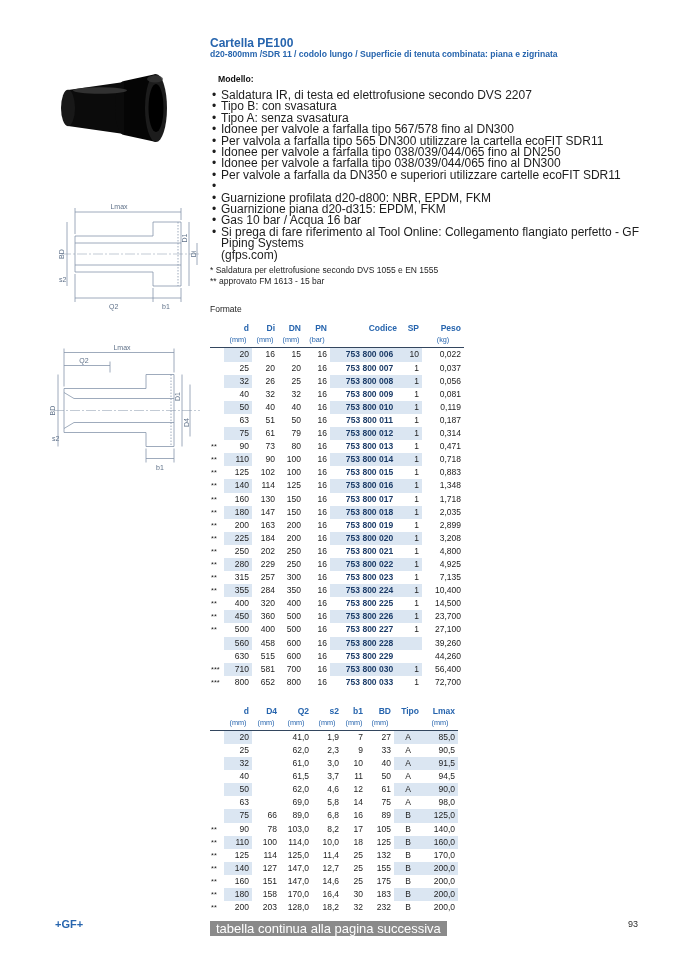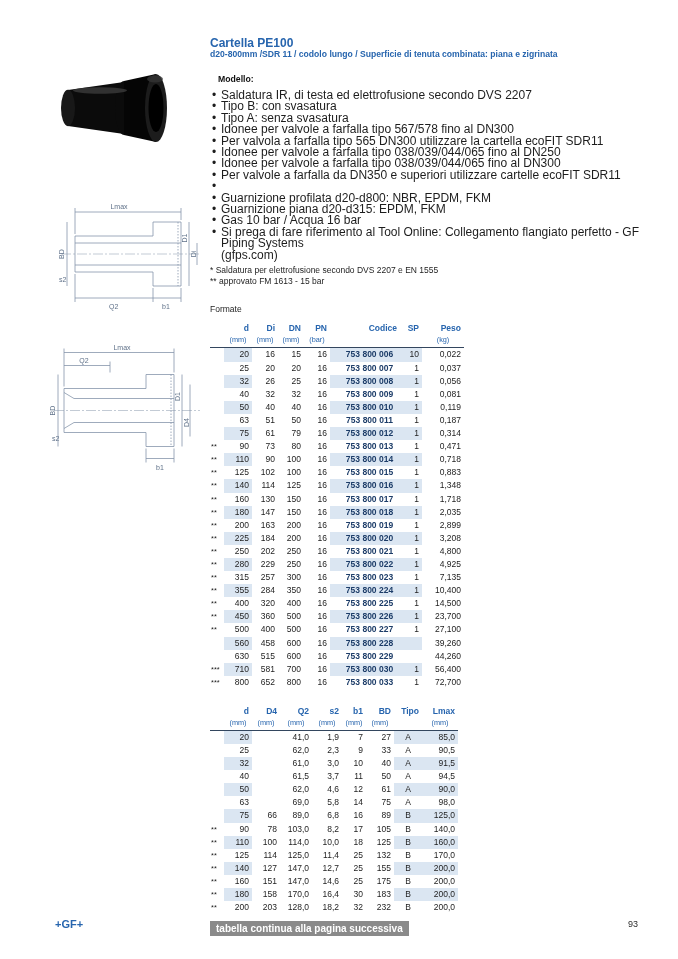--- a/index.html
+++ b/index.html
@@ -42,21 +42,21 @@
   #table1 tbody tr:nth-child(odd) td:nth-child(2),
   #table1 tbody tr:nth-child(odd) td:nth-child(6),
   #table1 tbody tr:nth-child(odd) td:nth-child(7){background:#dbe6f2;}
   #table2 td:nth-child(8){text-align:center;}
   #table2 tbody tr:nth-child(odd) td:nth-child(2),
   #table2 tbody tr:nth-child(odd) td:nth-child(8),
   #table2 tbody tr:nth-child(odd) td:nth-child(9){background:#dbe6f2;}
 
   
   .cont{display:inline-block;margin-top:7px;background:#8a8a8a;color:#ffffff;
-    font-size:10px;line-height:9px;padding:3px 6px;font-weight:bold;}
+    font-size:13px;line-height:9px;padding:3px 6px;}
   .gf-logo{position:absolute;left:55px;top:918px;color:#2765ae;font-weight:bold;font-size:11px;}
   .page-number{position:absolute;right:40px;top:919px;font-size:9px;color:#2b2b2b;}
 </style>
 </head>
 <body>
 
 <div class="page">
 
   <div class="photo">
     <svg viewBox="0 0 135 100" width="135" height="100">
@@ -154,21 +154,21 @@
         <li>Idonee per valvole a farfalla tipo 038/039/044/065 fino al DN300</li>
         <li>Per valvole a farfalla da DN350 e superiori utilizzare cartelle ecoFIT SDR11</li>
         <li></li>
         <li>Guarnizione profilata d20-d800: NBR, EPDM, FKM</li>
         <li>Guarnizione piana d20-d315: EPDM, FKM</li>
         <li>Gas 10 bar / Acqua 16 bar</li>
         <li>Si prega di fare riferimento al Tool Online: Collegamento flangiato perfetto - GF Piping Systems
 (gfps.com)</li>
       </ul>
     <ul class="notes">
-        <li>* Saldatura per elettrofusione secondo DVS 2207 e EN 1555</li>
+        <li>* Saldatura per elettrofusione secondo DVS 1055 e EN 1555</li>
         <li>** approvato FM 1613 - 15 bar</li>
       </ul>
     <div class="formate">Formate</div>
 
     <table class="t" id="table1">
       <colgroup>
         <col style="width:14px">
           <col style="width:28px">
           <col style="width:26px">
           <col style="width:26px">

